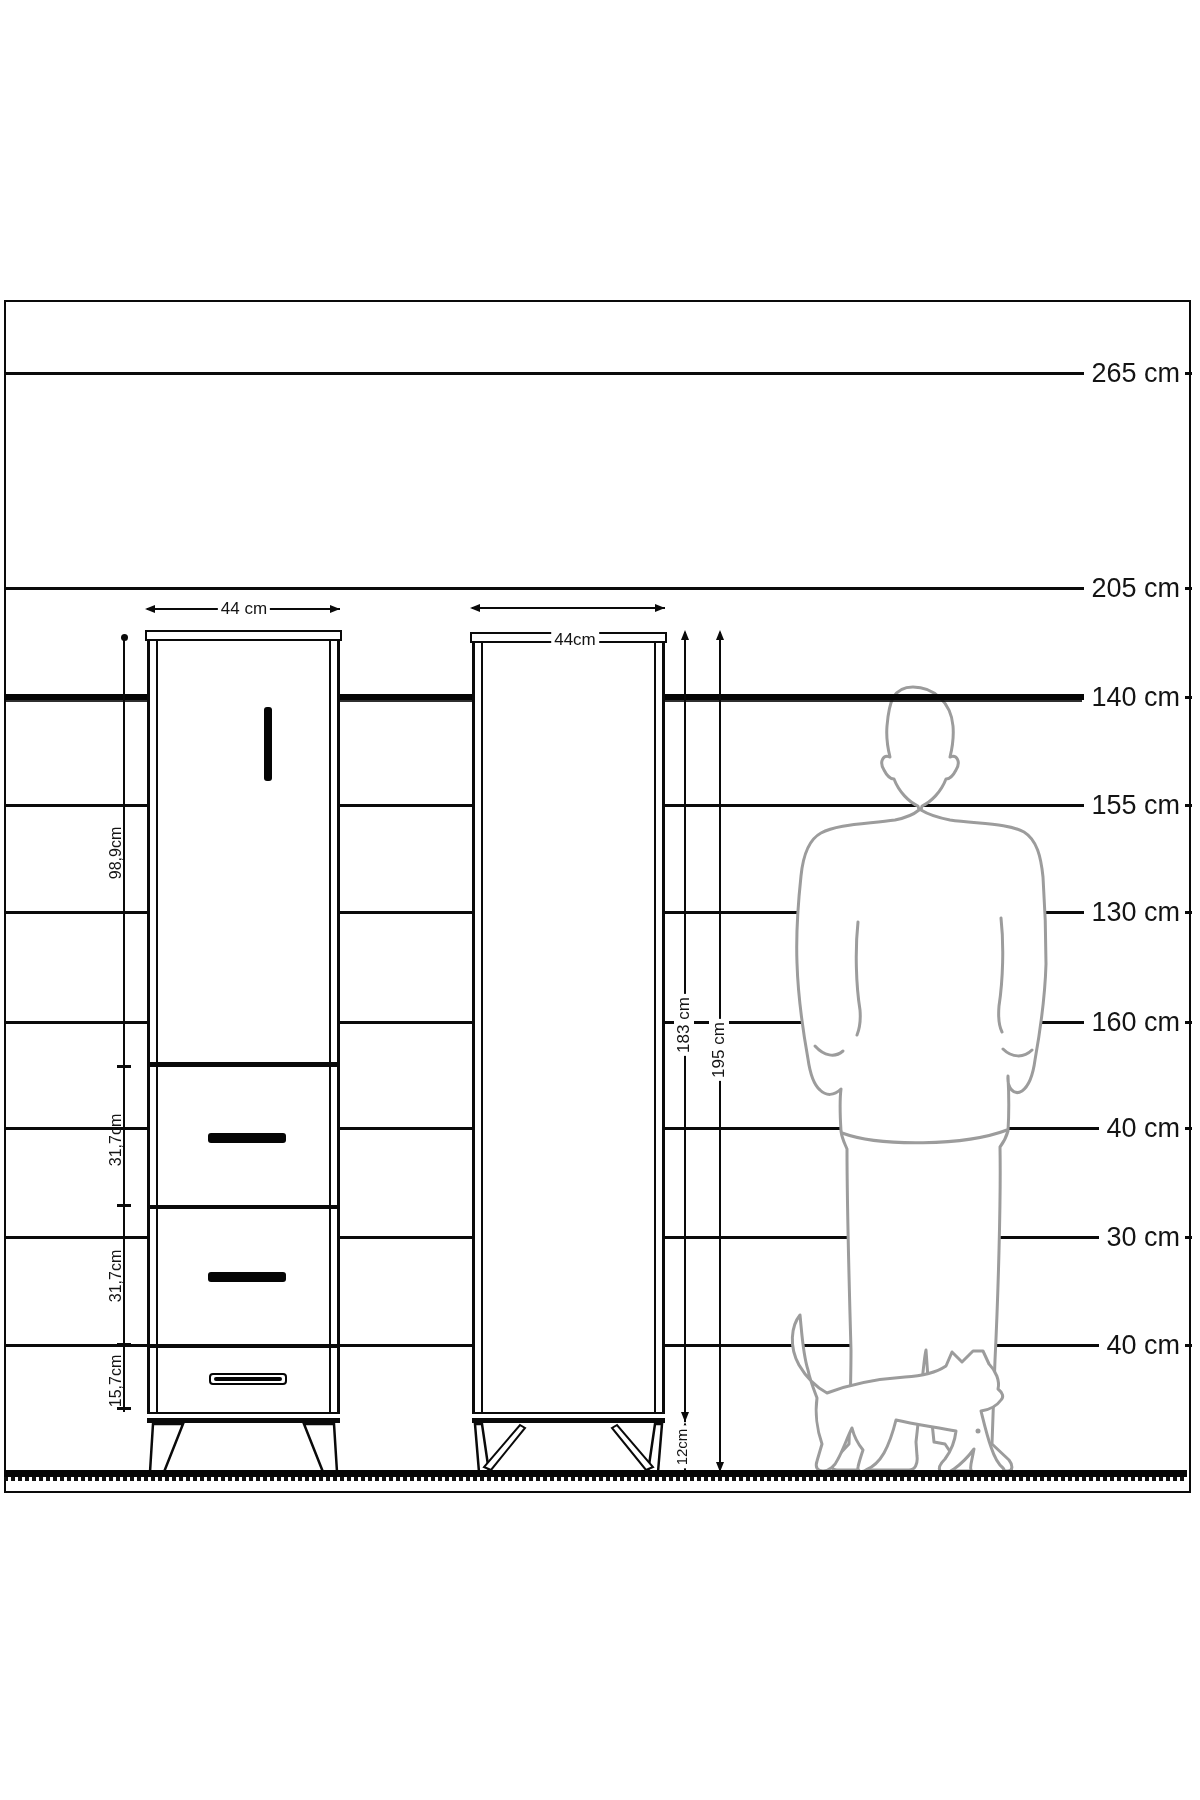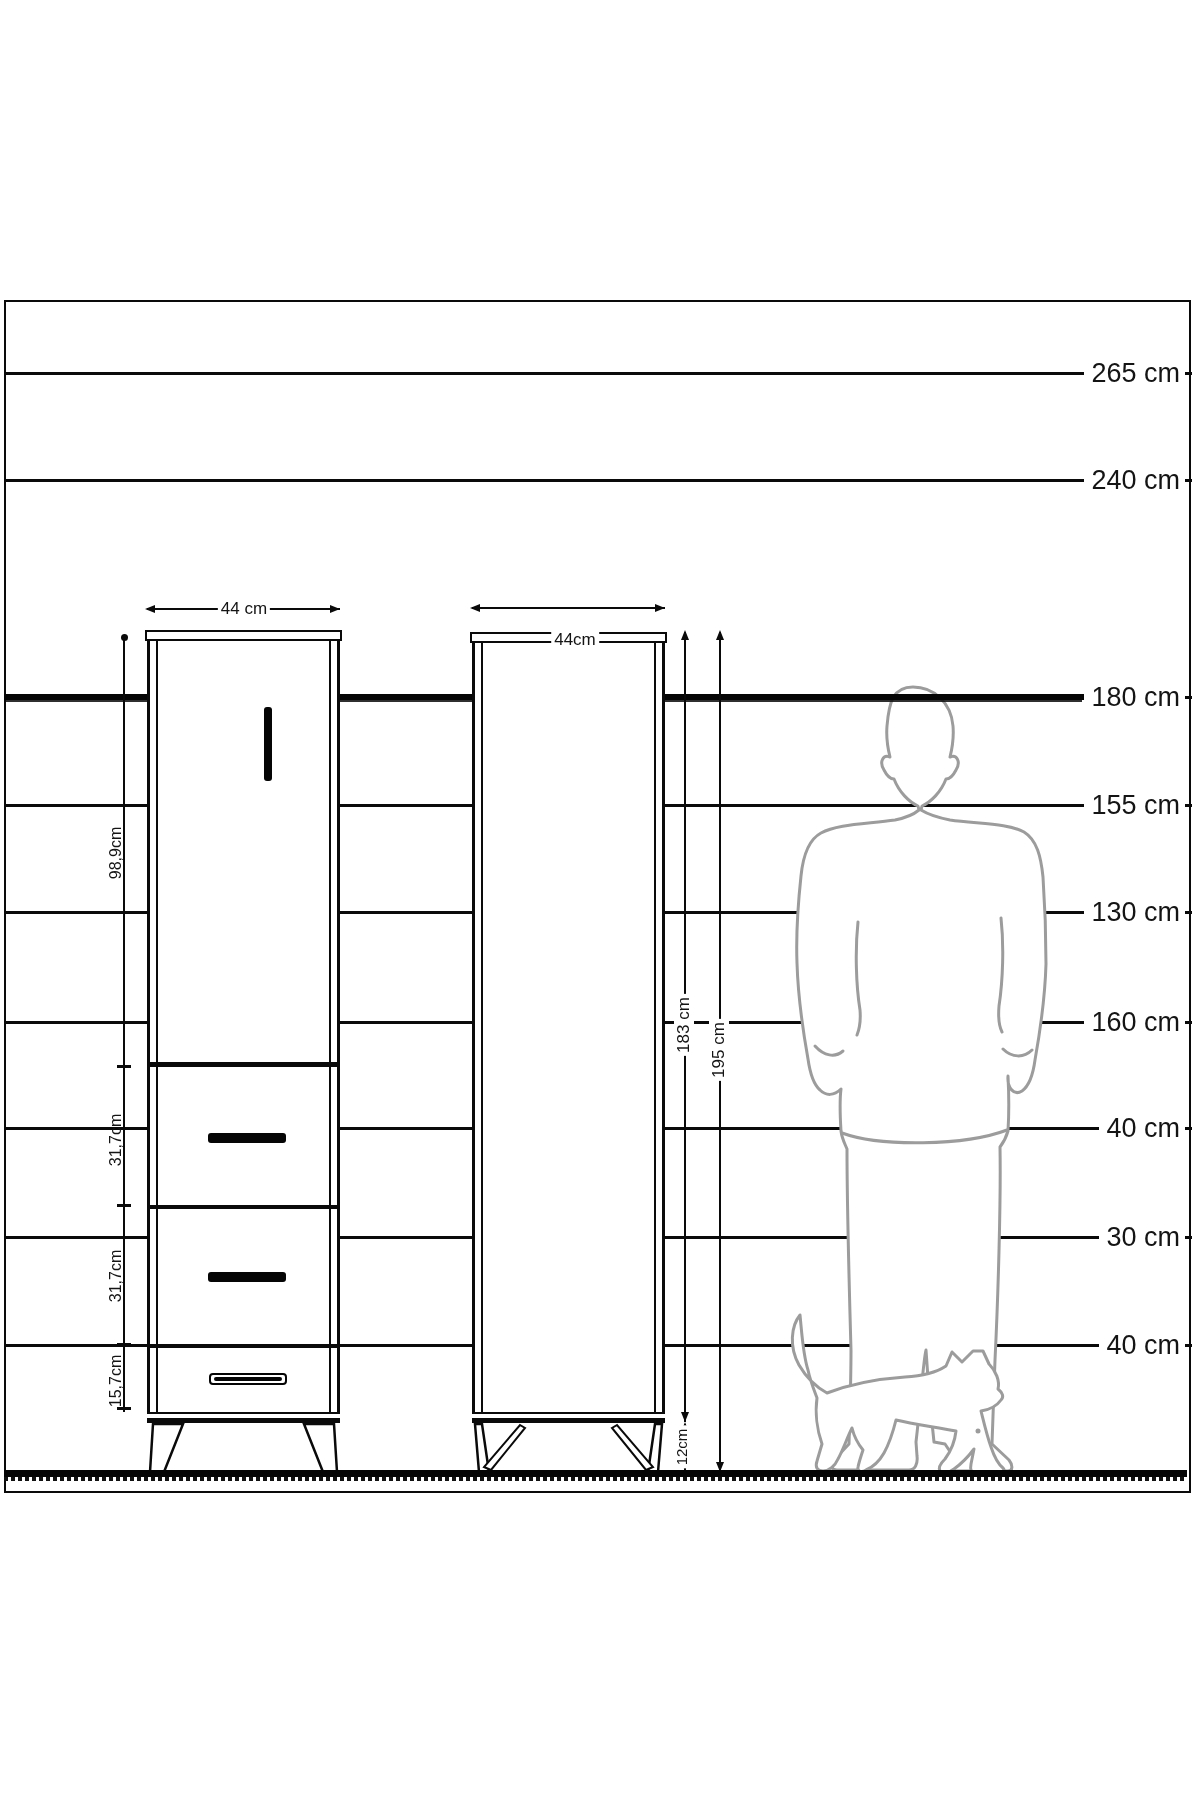--- a/index.html
+++ b/index.html
@@ -55,28 +55,28 @@
 
 <div id="canvas">
 
   <div id="frame" class="abs"></div>
 
   <div class="gl" style="top:373px">
       <span class="gl-line"></span>
       <span class="gl-label">265 cm</span>
       <span class="gl-dash"></span>
     </div>
-  <div class="gl" style="top:480px">
-      <span class="gl-line"></span>
-      <span class="gl-label">240 cm</span>
+  <div class="gl" style="top:588px">
+      <span class="gl-line"></span>
+      <span class="gl-label">205 cm</span>
       <span class="gl-dash"></span>
     </div>
   <div class="gl thick" style="top:697px">
       <span class="gl-line"></span>
-      <span class="gl-label">180 cm</span>
+      <span class="gl-label">140 cm</span>
       <span class="gl-dash"></span>
     </div>
   <div class="gl" style="top:805px">
       <span class="gl-line"></span>
       <span class="gl-label">155 cm</span>
       <span class="gl-dash"></span>
     </div>
   <div class="gl" style="top:912px">
       <span class="gl-line"></span>
       <span class="gl-label">130 cm</span>

